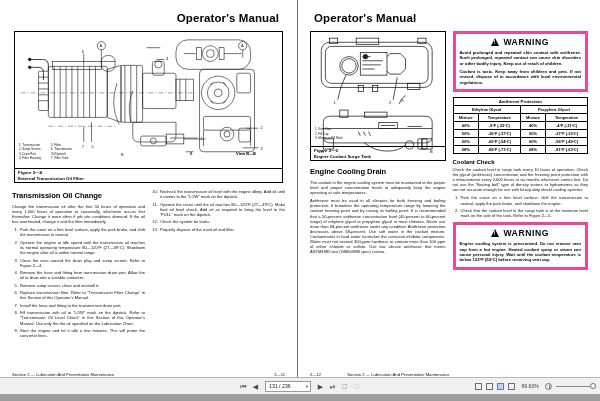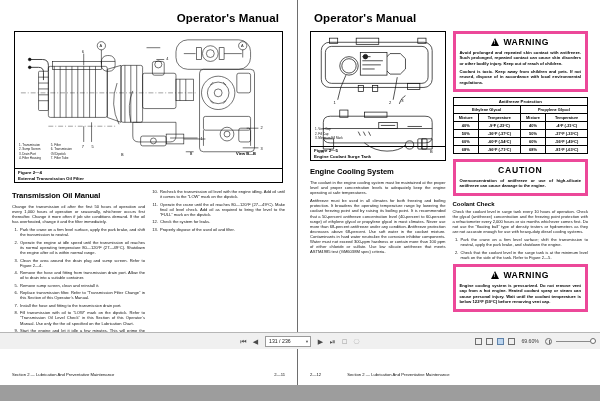--- a/index.html
+++ b/index.html
@@ -2,21 +2,21 @@
 <html><head>
 <meta charset="utf-8">
 <style>
   html,body{margin:0;padding:0;}
   body{
     width:600px;height:401px;overflow:hidden;
     background:#9d9d9d;
     font-family:"Liberation Sans",sans-serif;
     -webkit-font-smoothing:antialiased;
   }
-  .viewer{position:relative;width:600px;height:349px;background:#a0a0a0;}
+  .viewer{position:relative;width:600px;height:394px;background:#a0a0a0;}
 
   
   .pages{position:absolute;left:0;top:0;width:600px;height:385px;display:flex;}
   .page{
     position:relative;background:#fff;
     box-sizing:border-box;
     overflow:hidden;
   }
   .page.left{width:298px;height:385px;border-right:1px solid #6e6e6e;}
   .page.right{width:302px;height:385px;}
@@ -230,21 +230,21 @@
           </div>
           <div class="viewlabel" style="right:26px;bottom:26px;">View B—B</div>
           <div class="fig-cap">
             <div>Figure 2—4</div>
             <div>External Transmission Oil Filter</div>
           </div>
         </div>
 
         <div class="cols">
           <div class="col">
-            <h2 class="sec">Transmission Oil Manual</h2>
+            <h2 class="sec">Transmission Oil Change</h2>
             <p class="bt">Change the transmission oil after the first 50 hours of operation and every 1,000 hours of operation or seasonally, whichever occurs first thereafter.  Change it more often if job site conditions demand.  If the oil has overheated, change it and the filter immediately.</p>
             <ol class="steps">
               <li>Park the crane on a firm level surface, apply the park brake, and shift the transmission to neutral.</li>
               <li>Operate the engine at idle speed until the transmission oil reaches its normal operating temperature 80—120°F (27—49°C).  Shutdown the engine after oil is within normal range.</li>
               <li>Clean the area around the drain plug and sump screen.  Refer to Figure 2—4.</li>
               <li>Remove the hose and fitting from transmission drain port.  Allow the oil to drain into a suitable container.</li>
               <li>Remove sump screen, clean and reinstall it.</li>
               <li>Replace transmission filter.  Refer to “Transmission Filter Change” in this Section of this Operator’s Manual.</li>
               <li>Install the hose and fitting to the transmission drain port.</li>
               <li>Fill transmission with oil to “LOW” mark on the dipstick.  Refer to “Transmission Oil Level Check” in this Section of this Operator’s Manual.  Use only the the oil specified on the Lubrication Chart.</li>
@@ -327,21 +327,21 @@
                   <li>2.  Fill Cap</li>
                   <li>3.  Minimum Fill Mark</li>
                 </ol>
               </div>
               <div class="fig-cap">
                 <div>Figure 2—5</div>
                 <div>Engine Coolant Surge Tank</div>
               </div>
             </div>
 
-            <h2 class="sec" style="margin-top:6px;">Engine Cooling System</h2>
+            <h2 class="sec" style="margin-top:6px;">Engine Cooling Drain</h2>
             <p class="bt">The coolant in the engine cooling system must be maintained at the proper level and proper concentration levels to adequately keep the engine operating at safe temperatures.</p>
             <p class="bt">Antifreeze must be used in all climates for both freezing and boiling protection.  It broadens the operating temperature range by lowering the coolant freezing point and by raising its boiling point.  It is recommended that a 50-percent antifreeze concentration level (40-percent to 60-percent range) of ethylene glycol or propylene glycol in most climates.  Never use more than 68-percent antifreeze under any condition.  Antifreeze protection decreases above 68-percent.  Use soft water in the coolant mixture.  Contaminants in hard water neutralize the corrosion inhibitor components.  Water must not exceed 300-ppm hardness or contain more than 100 ppm of either chloride or sulfate.  Use low silicate antifreeze that meets ASTM4985 test (GM6038M spec) criteria.</p>
           </div>
 
           <div class="col">
 
             <div class="alert">
               <div class="title">
                 <span class="tri"></span>
                 <span>WARNING</span>
@@ -385,26 +385,20 @@
               </tr>
               <tr>
                 <td>68%</td>
                 <td>-96°F  (-71°C)</td>
                 <td>68%</td>
                 <td>-81°F  (-63°C)</td>
               </tr>
             </tbody>
               </table>
 
-            <div class="alert">
-              <div class="title caution">
-                <span>CAUTION</span>
-              </div>
-              <p>Overconcentration of antifreeze or use of high-silicate antifreeze can cause damage to the engine.</p>
-            </div>
 
             <h3 class="sub">Coolant Check</h3>
             <p class="bt">Check the coolant level in surge tank every 10 hours of operation.  Check the glycol (antifreeze) concentration and the freezing point protection with a refractometer every 2,000 hours or six months whichever comes first.  Do not use the “floating ball” type of density testers or hydrometers as they are not accurate enough for use with heavy-duty diesel cooling systems.</p>
             <ol class="steps" style="margin-bottom:4px;">
               <li>Park the crane on a firm level surface; shift the transmission to neutral, apply the park brake, and shutdown the engine.</li>
               <li>Check that the coolant level in the surge tank is at the minimum level mark on the side of the tank.  Refer to Figure 2—5.</li>
             </ol>
 
             <div class="alert">
               <div class="title">

